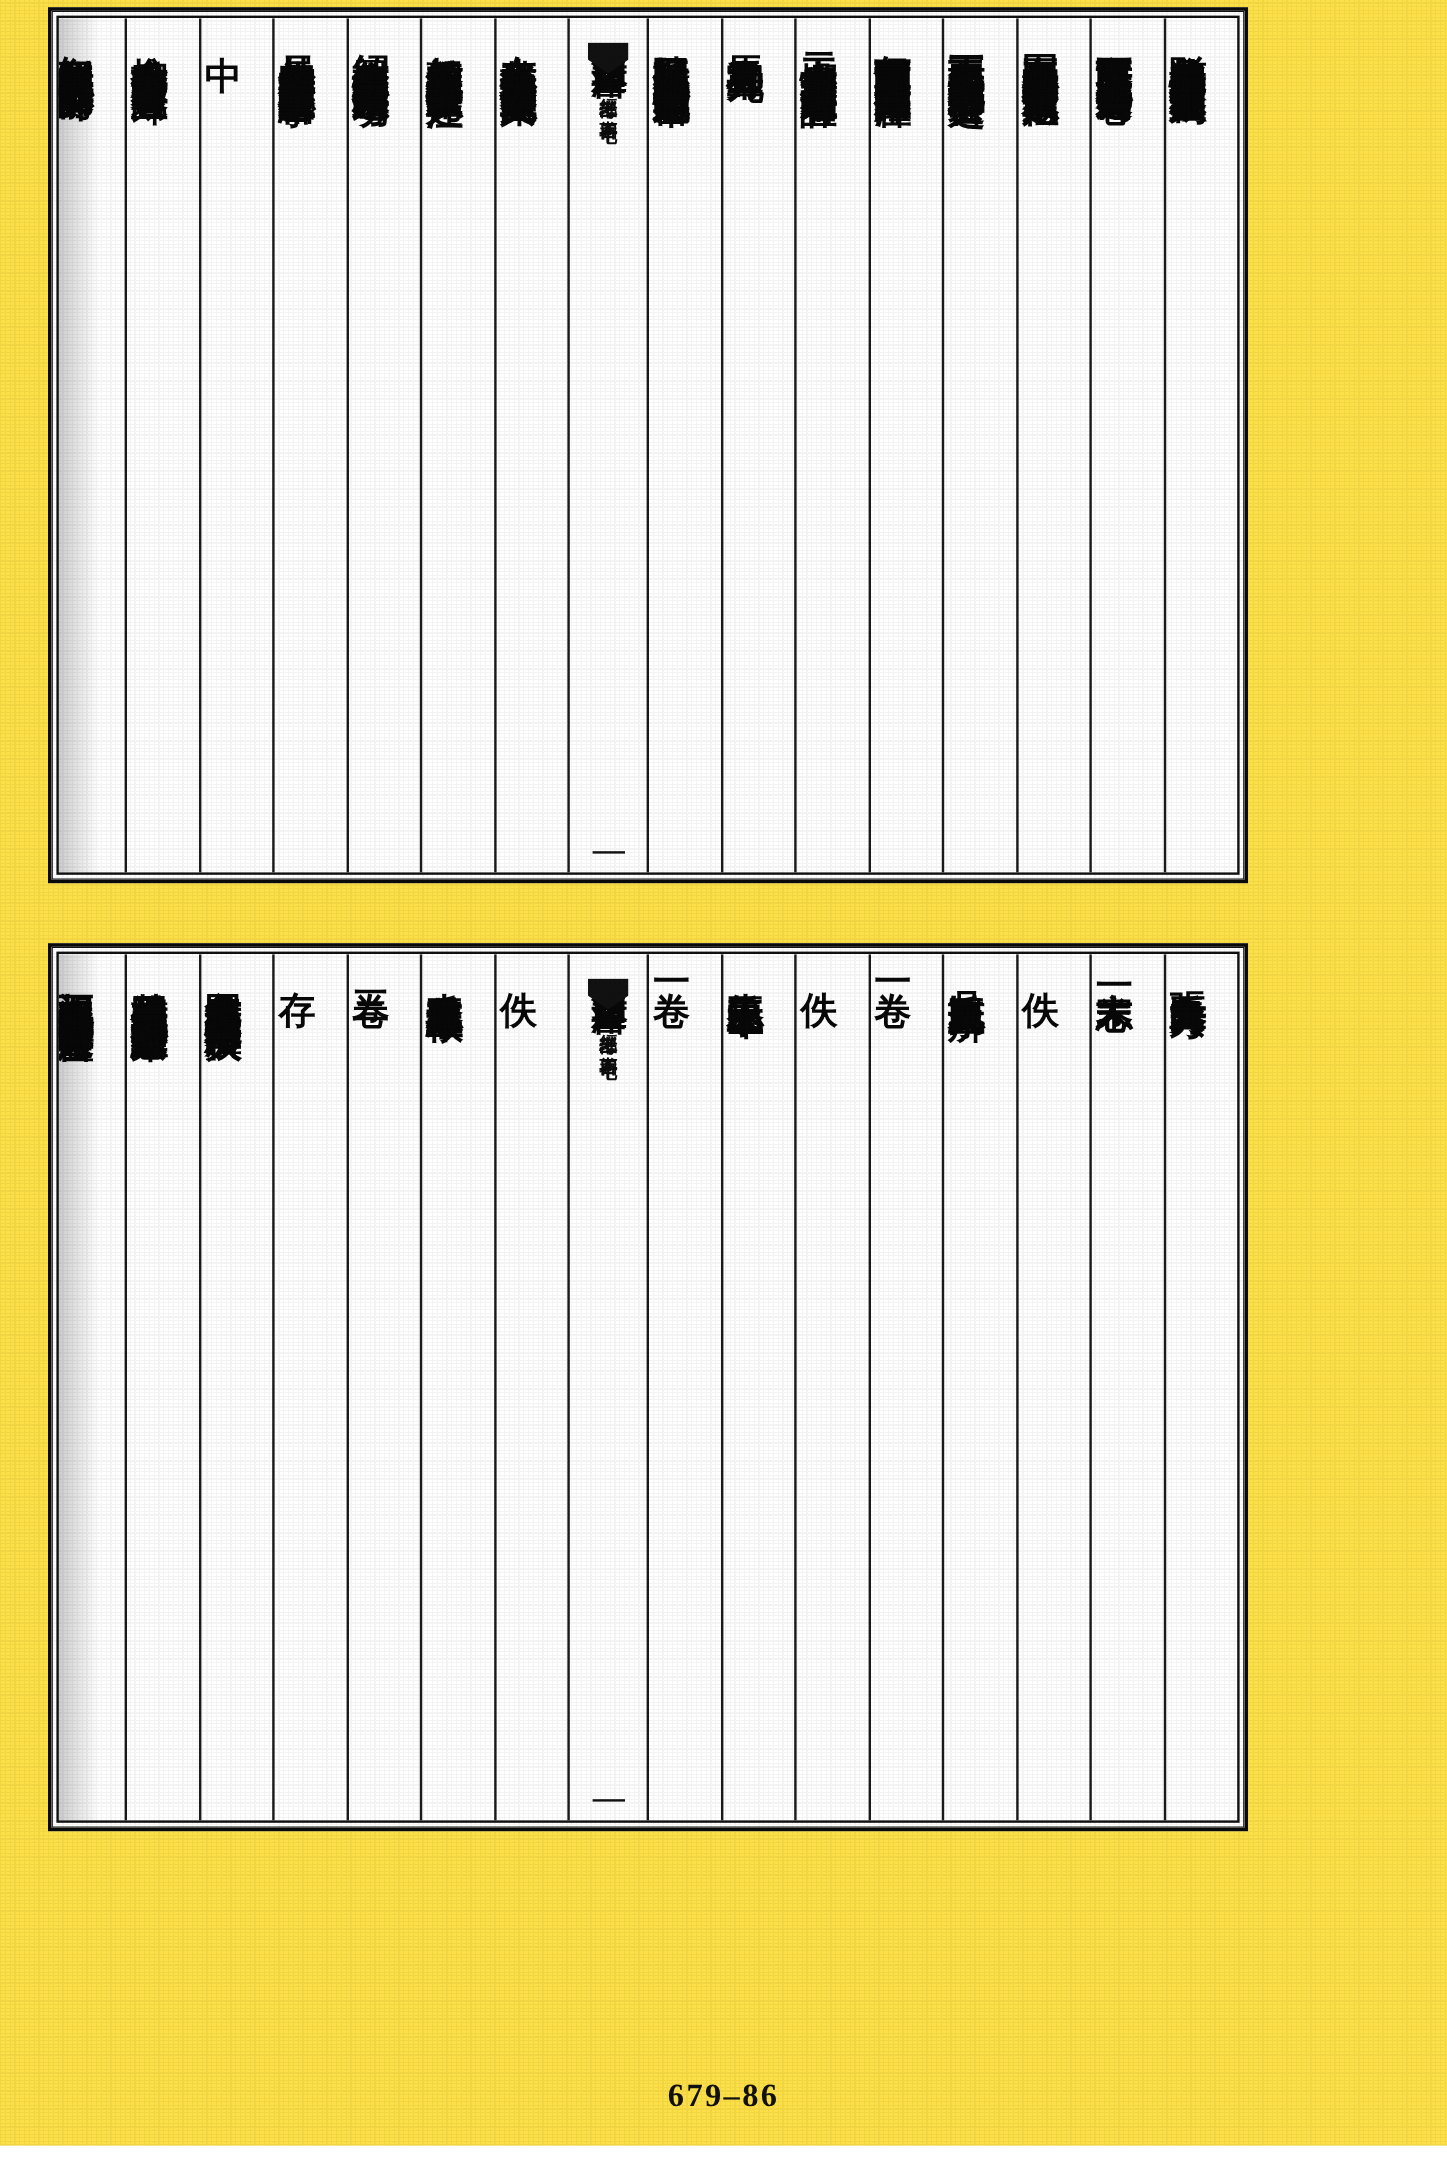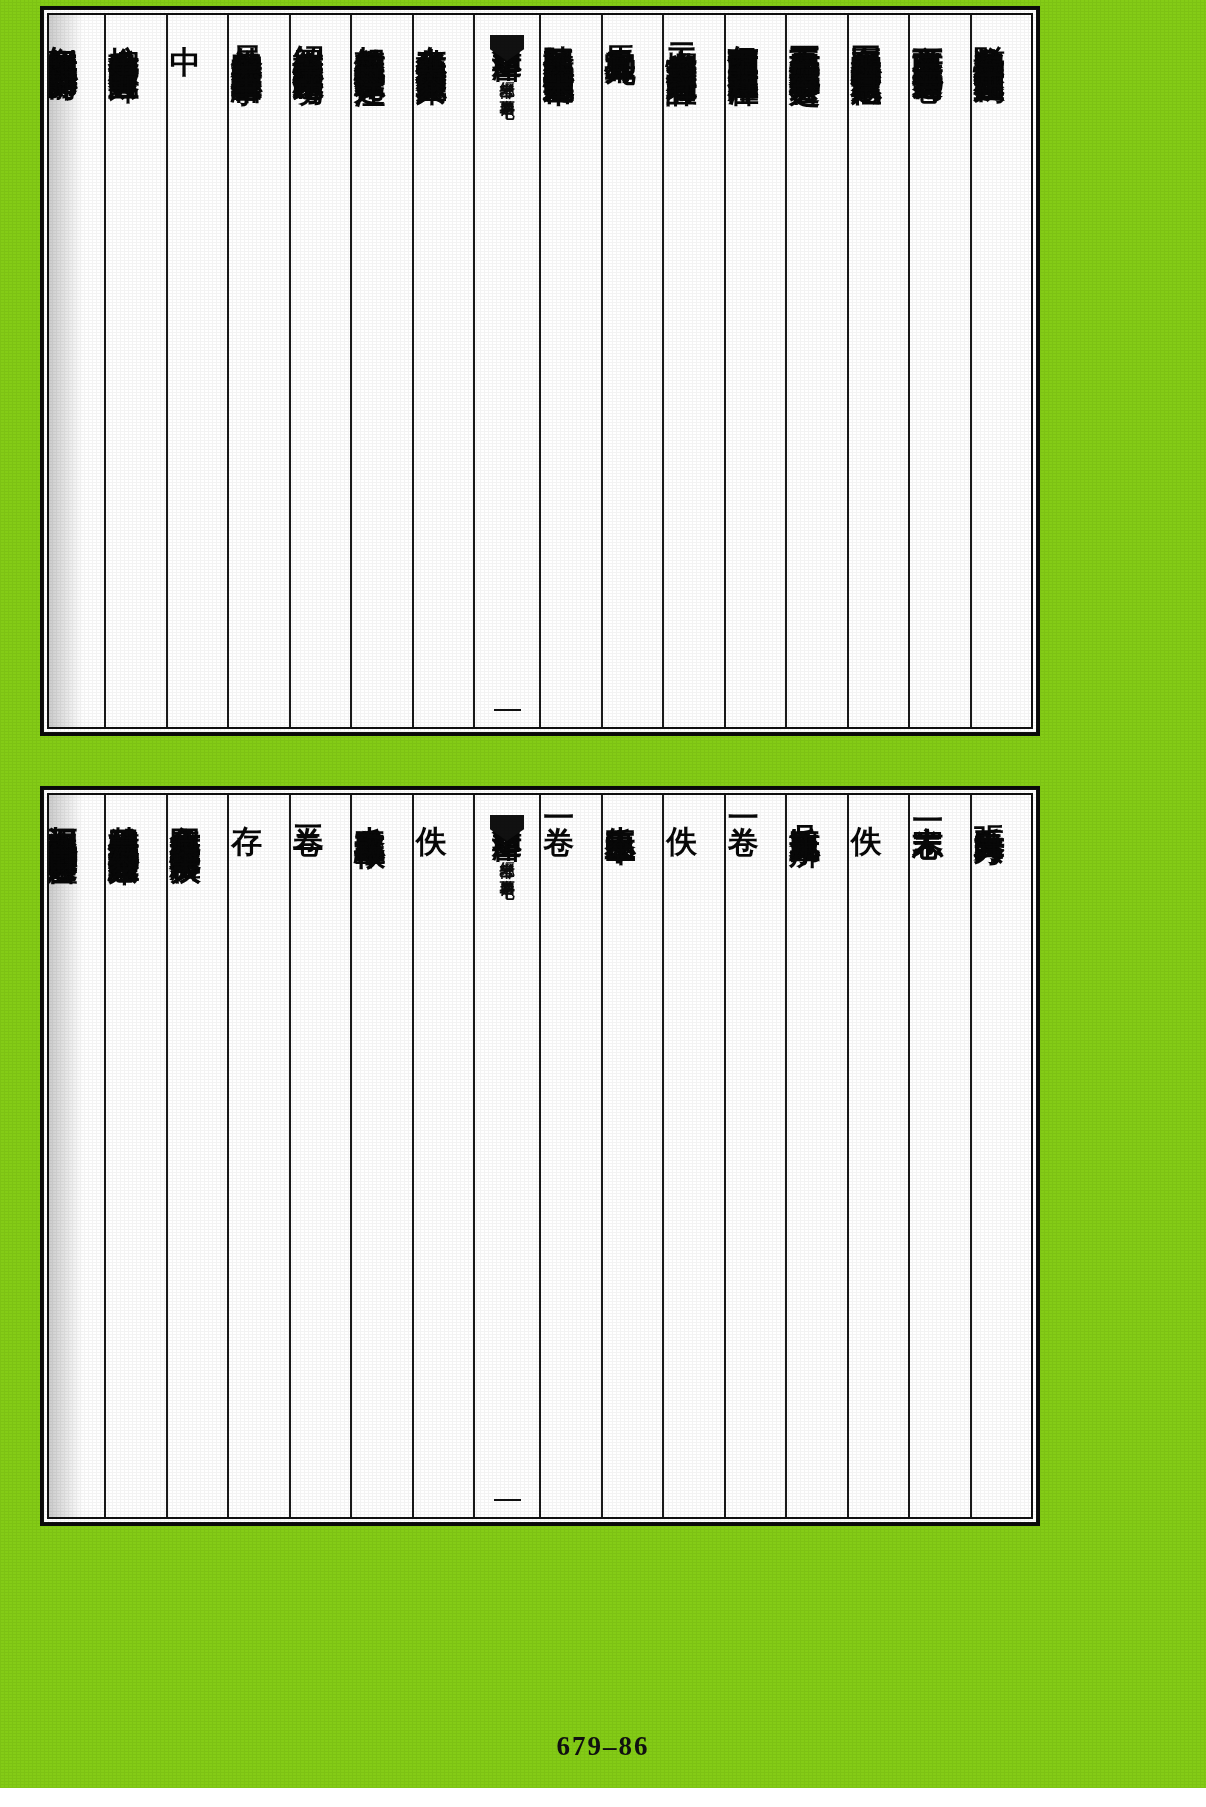--- a/index.html
+++ b/index.html
@@ -12,21 +12,21 @@
     height: 1807px;
     position: relative;
     font-family: "DejaVu Serif", serif;
     overflow: hidden;
   }
   .page {
     position: absolute;
     left: 0; top: 0;
     width: 1206px;
     height: 1788px;
-    background: #84cc16;
+    background: #fde047;
   }
 
   
   .leaf {
     position: absolute;
     background: #ffffff;
     border: 3px solid #0a0a0a;
     box-shadow: 0 0 0 1px #111 inset;
     box-sizing: border-box;
   }

